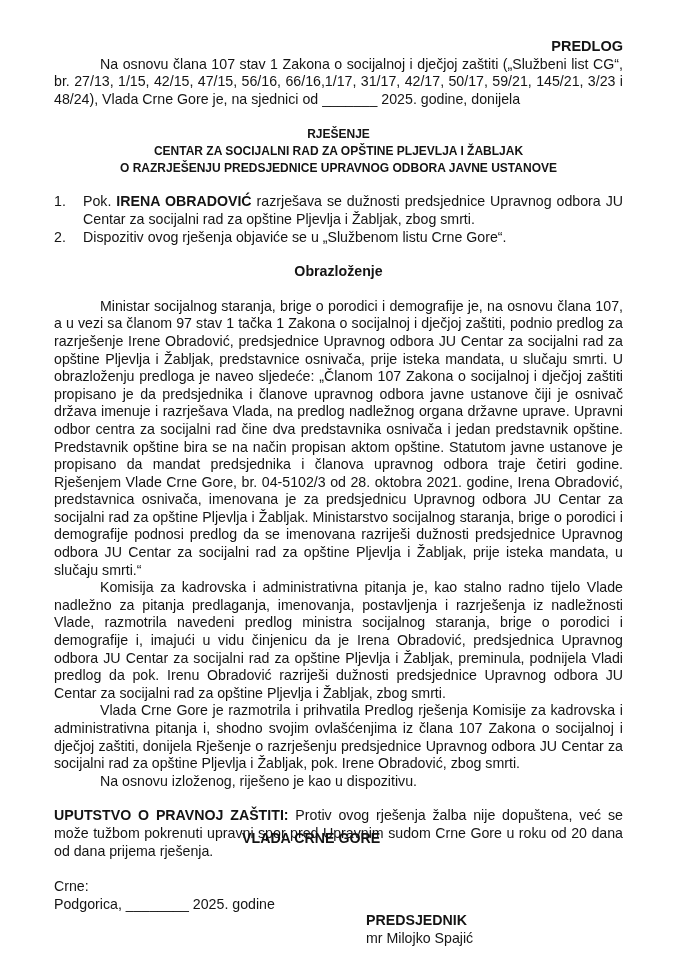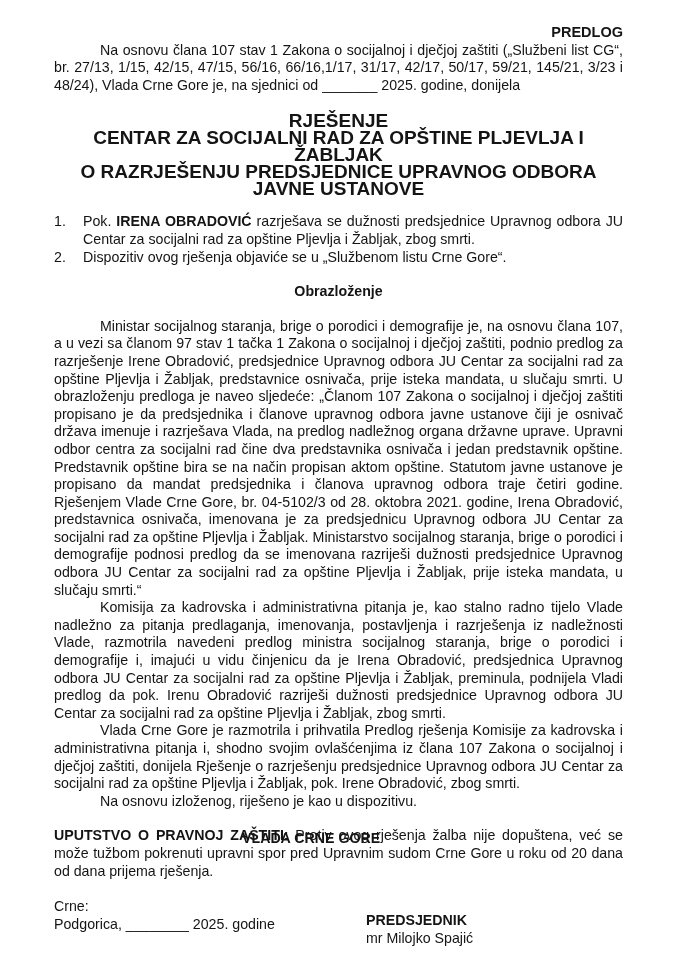--- a/index.html
+++ b/index.html
@@ -1,27 +1,27 @@
 <!DOCTYPE html>
 <html><head>
 <meta charset="utf-8">
 <style>
   html, body { margin: 0; padding: 0; background: #ffffff; }
   body {
     width: 679px; height: 960px; overflow: hidden; position: relative;
     font-family: "Liberation Sans", sans-serif; color: #141414;
     font-size: 14.2px; line-height: 17.6px;
   }
-  .page { position: absolute; left: 54px; top: 24px; width: 569px; }
+  .page { position: absolute; left: 54px; top: 38px; width: 569px; }
   .bold { font-weight: bold; }
   p { margin: 0; }
   .just { text-align: justify; }
   .indent { text-indent: 46px; }
   .predlog { font-weight: bold; text-align: right; font-size: 14.5px; }
-  .title-block { margin-top: 18px; text-align: center; font-weight: bold; font-size: 19px; line-height: 17px; }
+  .title-block { margin-top: 18px; text-align: center; font-weight: bold; font-size: 12px; line-height: 17px; }
   ol.disp { list-style: none; margin: 16px 0 0 0; padding: 0; }
   ol.disp li { position: relative; padding-left: 29px; text-align: justify; }
   ol.disp li .num { position: absolute; left: 0; top: 0; }
   .obraz-title { margin-top: 17px; margin-bottom: 17px; text-align: center; font-weight: bold; }
   .uputstvo { margin-top: 17px; }
   .footer { margin-top: 18px; }
   .vlada { position: absolute; left: 242px; width: 200px; font-weight: bold; }
   .sig { position: absolute; left: 312px; }
 </style>
 </head>

